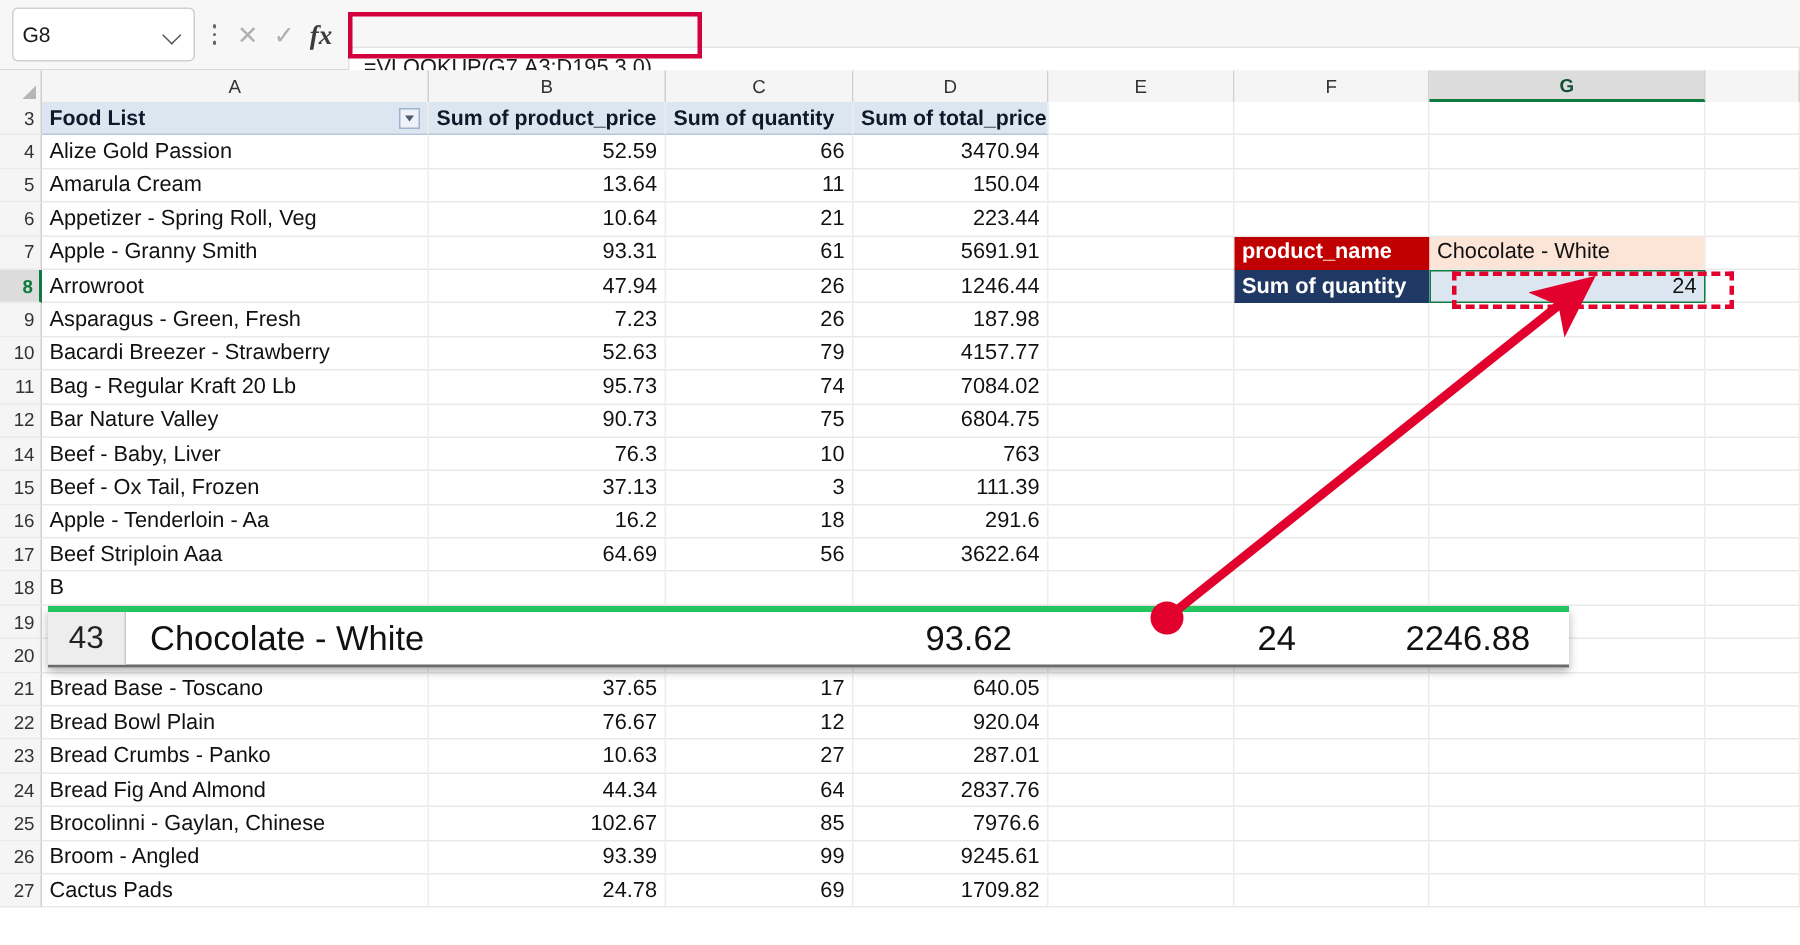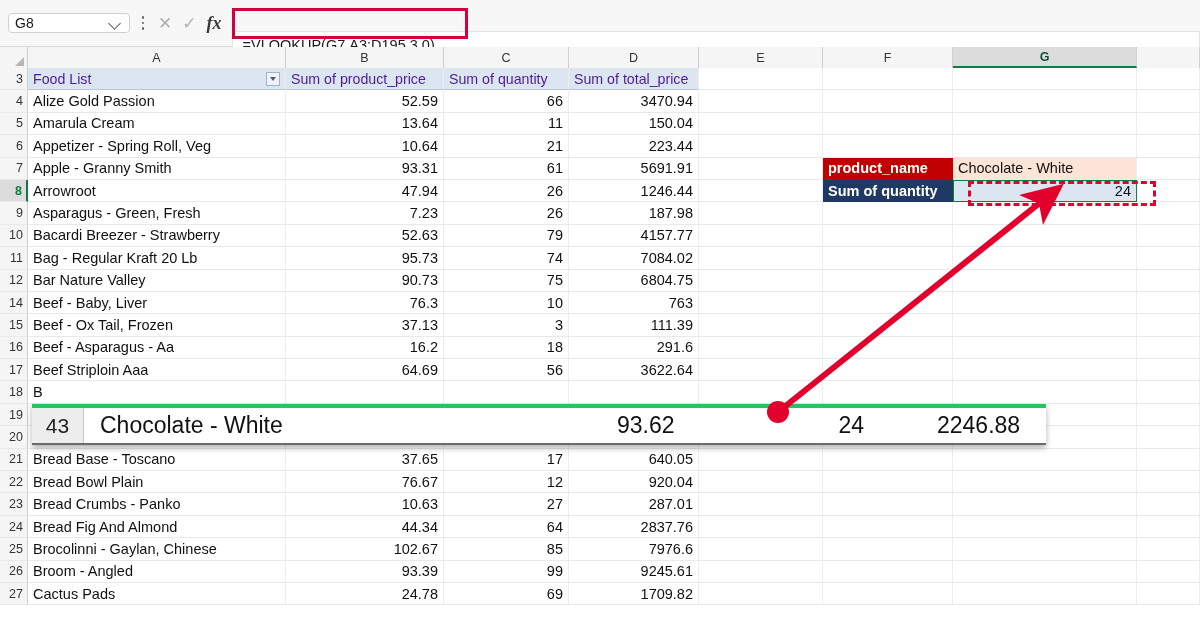--- a/index.html
+++ b/index.html
@@ -13,21 +13,21 @@
 
   
   .formula-strip {
     position: absolute; left: 0; top: 0; width: 1200px; height: 47px;
     background: #f7f7f7;
     border-bottom: 1px solid #d9d9d9;
     display: flex; align-items: center;
   }
   .name-box {
     margin-left: 8px;
-    width: 122px; height: 20px;
+    width: 122px; height: 36px;
     background: #ffffff;
     border: 1px solid #d0d0d0;
     border-radius: 4px;
     display: flex; align-items: center;
     padding: 0 6px;
     font-size: 14px; color: #1a1a1a;
   }
   .name-box .nb-text { flex: 1; }
   .chev {
     width: 14px; height: 14px; position: relative; flex: 0 0 auto;
@@ -119,21 +119,21 @@
   .c-a { width: 258px; }
   .c-b { width: 158px; }
   .c-c { width: 125px; }
   .c-d { width: 130px; }
   .c-e { width: 124px; }
   .c-f { width: 130px; }
   .c-g { width: 184px; }
   .c-h { width: 63px; }
 
   
-  .hdr-cell { background: #dce6f1; font-weight: 400; font-size: 14.2px; color: #4c1d95; border-bottom: 1px solid #b8c6da;}
+  .hdr-cell { background: #dce6f1; font-weight: 700; font-size: 14.2px; color: #0f172a; border-bottom: 1px solid #b8c6da;}
   .filter-btn {
     margin-left: auto; width: 14px; height: 14px;
     background: #eff3f9; border: 1px solid #9fb3cc;
     display: flex; align-items: center; justify-content: center;
     flex: 0 0 14px;
   }
   .filter-btn::after {
     content:""; border-left: 3.5px solid transparent; border-right: 3.5px solid transparent;
     border-top: 4px solid #4a5b70;
   }
@@ -355,21 +355,21 @@
           <div class="cell c-b num">37.13</div>
           <div class="cell c-c num">3</div>
           <div class="cell c-d num">111.39</div>
           <div class="cell c-e"></div>
           <div class="cell c-f"></div>
           <div class="cell c-g"></div>
           <div class="cell c-h"></div>
         </div>
         <div class="row">
           <div class="rowhead">16</div>
-          <div class="cell c-a">Beef - Asparagus - Aa</div>
+          <div class="cell c-a">Apple - Tenderloin - Aa</div>
           <div class="cell c-b num">16.2</div>
           <div class="cell c-c num">18</div>
           <div class="cell c-d num">291.6</div>
           <div class="cell c-e"></div>
           <div class="cell c-f"></div>
           <div class="cell c-g"></div>
           <div class="cell c-h"></div>
         </div>
         <div class="row">
           <div class="rowhead">17</div>

